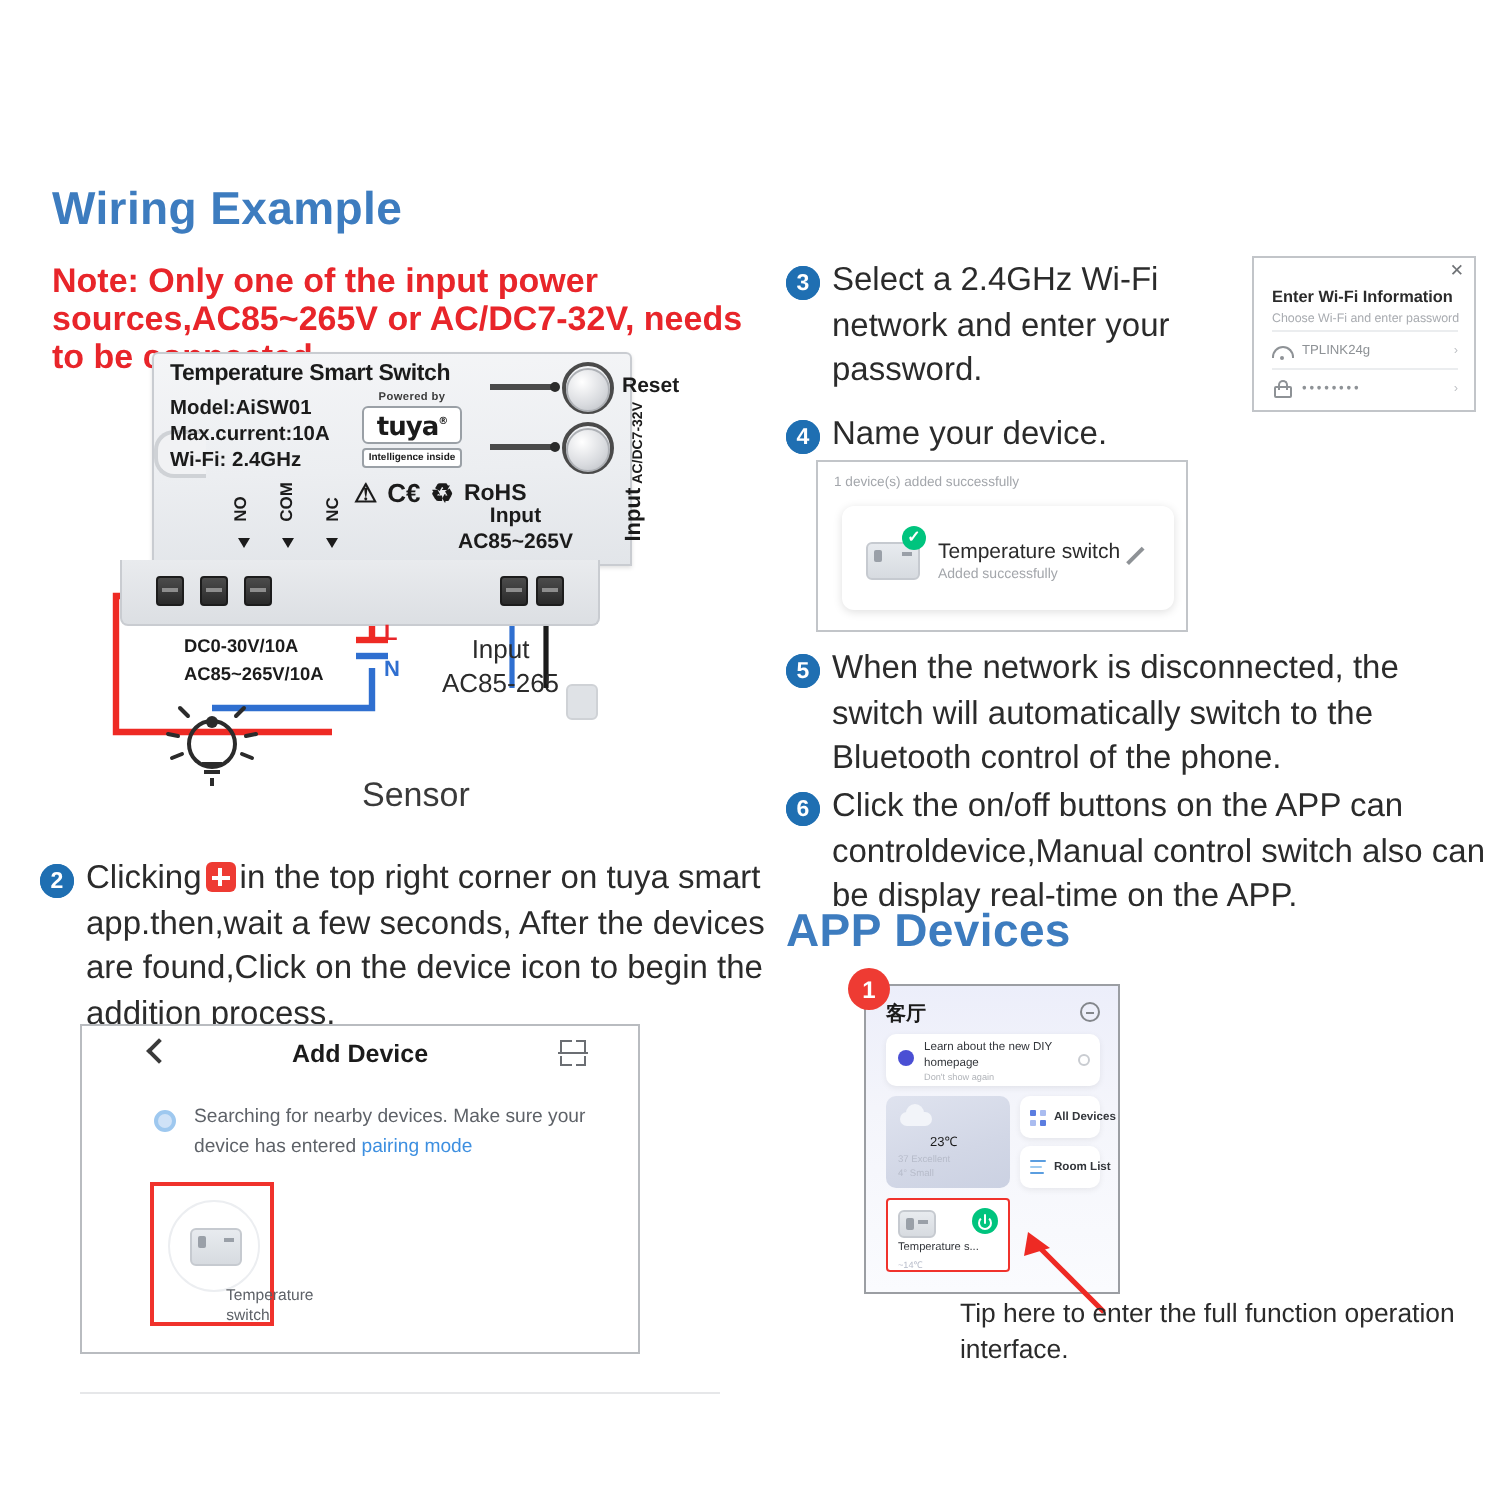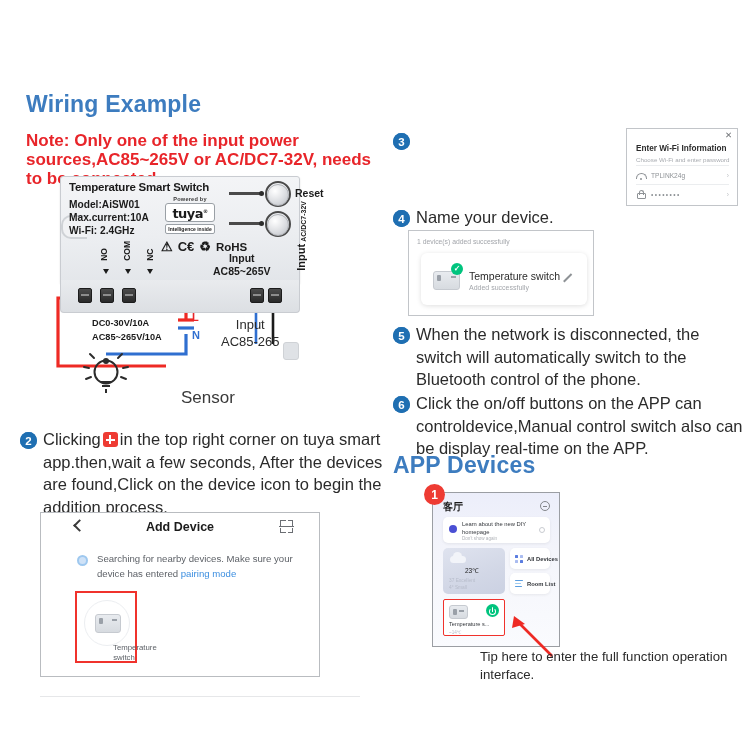--- a/index.html
+++ b/index.html
@@ -50,21 +50,21 @@
   .plus-badge:before,.plus-badge:after{
     content:"";position:absolute;background:#fff;
   }
   .plus-badge:before{left:3px;top:6.5px;width:9px;height:2px;}
   .plus-badge:after{top:3px;left:6.5px;height:9px;width:2px;}
 
   
   #device-diagram{position:absolute;left:40px;top:176px;width:268px;height:250px;}
 
   .dev-body{
-    position:absolute;left:20px;top:0;width:238px;height:105px;
+    position:absolute;left:36px;top:0;width:238px;height:105px;
     background:linear-gradient(178deg,#f4f5f7 0%,#eceef1 55%,#e2e5e9 100%);
     border:1px solid #c9ccd1;border-radius:3px 3px 0 0;
     box-shadow:0 1px 2px rgba(0,0,0,.12);
   }
   .dev-bottom{
     position:absolute;left:20px;top:104px;width:238px;height:32px;
     background:linear-gradient(180deg,#e9ebee 0%,#dcdfe3 100%);
     border:1px solid #c9ccd1;border-top:none;border-radius:0 0 4px 4px;
   }
   .dev-lug{
@@ -531,20 +531,21 @@
       <div class="ad-cap">
         <span>Temperature</span><br>
         <span>switch</span>
       </div>
     </div>
   </div>
   <div class="hr-faint"></div>
 
   <div class="step" id="step3">
     <div class="num">3</div>
+    <div class="stxt">Select a 2.4GHz Wi-Fi network and enter your password.</div>
   </div>
 
   <div id="wifi-shot">
     <div class="wf-x">✕</div>
     <div class="wf-t">Enter Wi-Fi Information</div>
     <div class="wf-s">Choose Wi-Fi and enter password</div>
     <div class="wf-row" id="wf-row1">
       <span class="ico-wifi"></span>
       <span class="wf-ssid">TPLINK24g</span>
       <span class="wf-chev">›</span>

